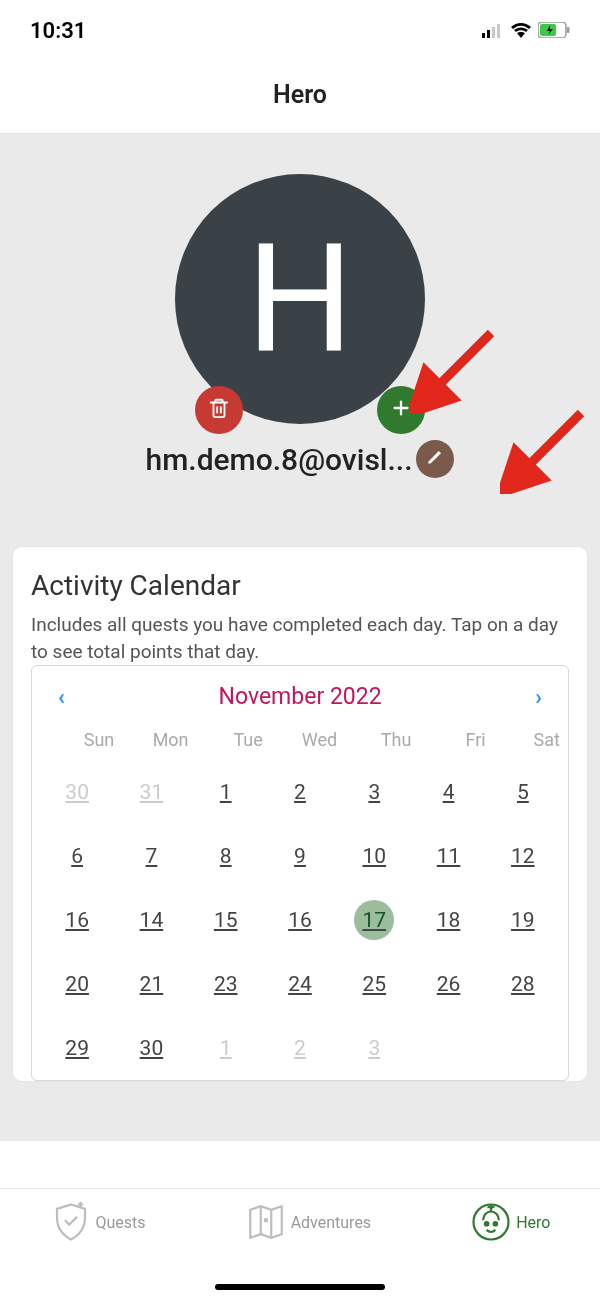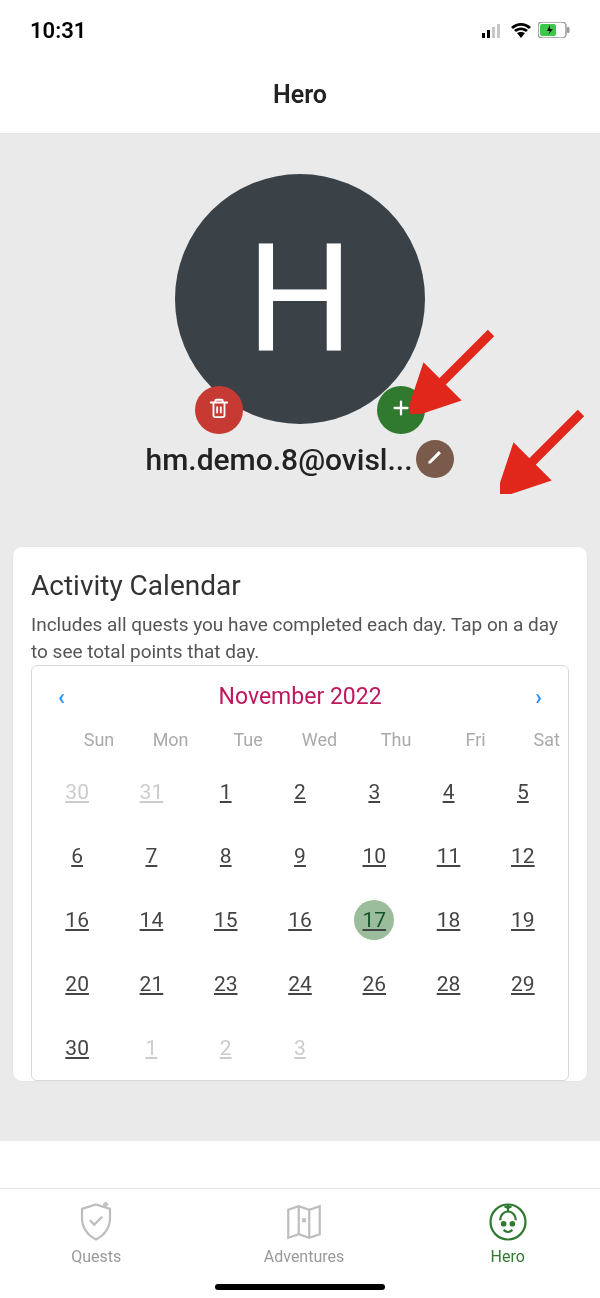--- a/index.html
+++ b/index.html
@@ -193,21 +193,21 @@
       height: 110px;
       background: #fff;
       border-top: 1px solid #e5e5e5;
       display: flex;
       justify-content: space-around;
       align-items: flex-start;
       padding-top: 12px;
     }
     .nav-item {
       display: flex;
-      flex-direction: column;
+      flex-direction: row;
       align-items: center;
       gap: 4px;
       font-size: 16px;
       color: #9a9a9a;
       cursor: pointer;
     }
     .nav-item.active { color: #2f7a2f; }
     .nav-icon { width: 42px; height: 42px; }
     .home-indicator {
       position: absolute;
@@ -406,20 +406,23 @@
             <div class="cal-day">
               <span>21</span>
             </div>
             <div class="cal-day">
               <span>23</span>
             </div>
             <div class="cal-day">
               <span>24</span>
             </div>
             <div class="cal-day">
+              <span>25</span>
+            </div>
+            <div class="cal-day">
               <span>26</span>
             </div>
             <div class="cal-day">
               <span>28</span>
             </div>
             <div class="cal-day">
               <span>29</span>
             </div>
             <div class="cal-day">
               <span>30</span>

